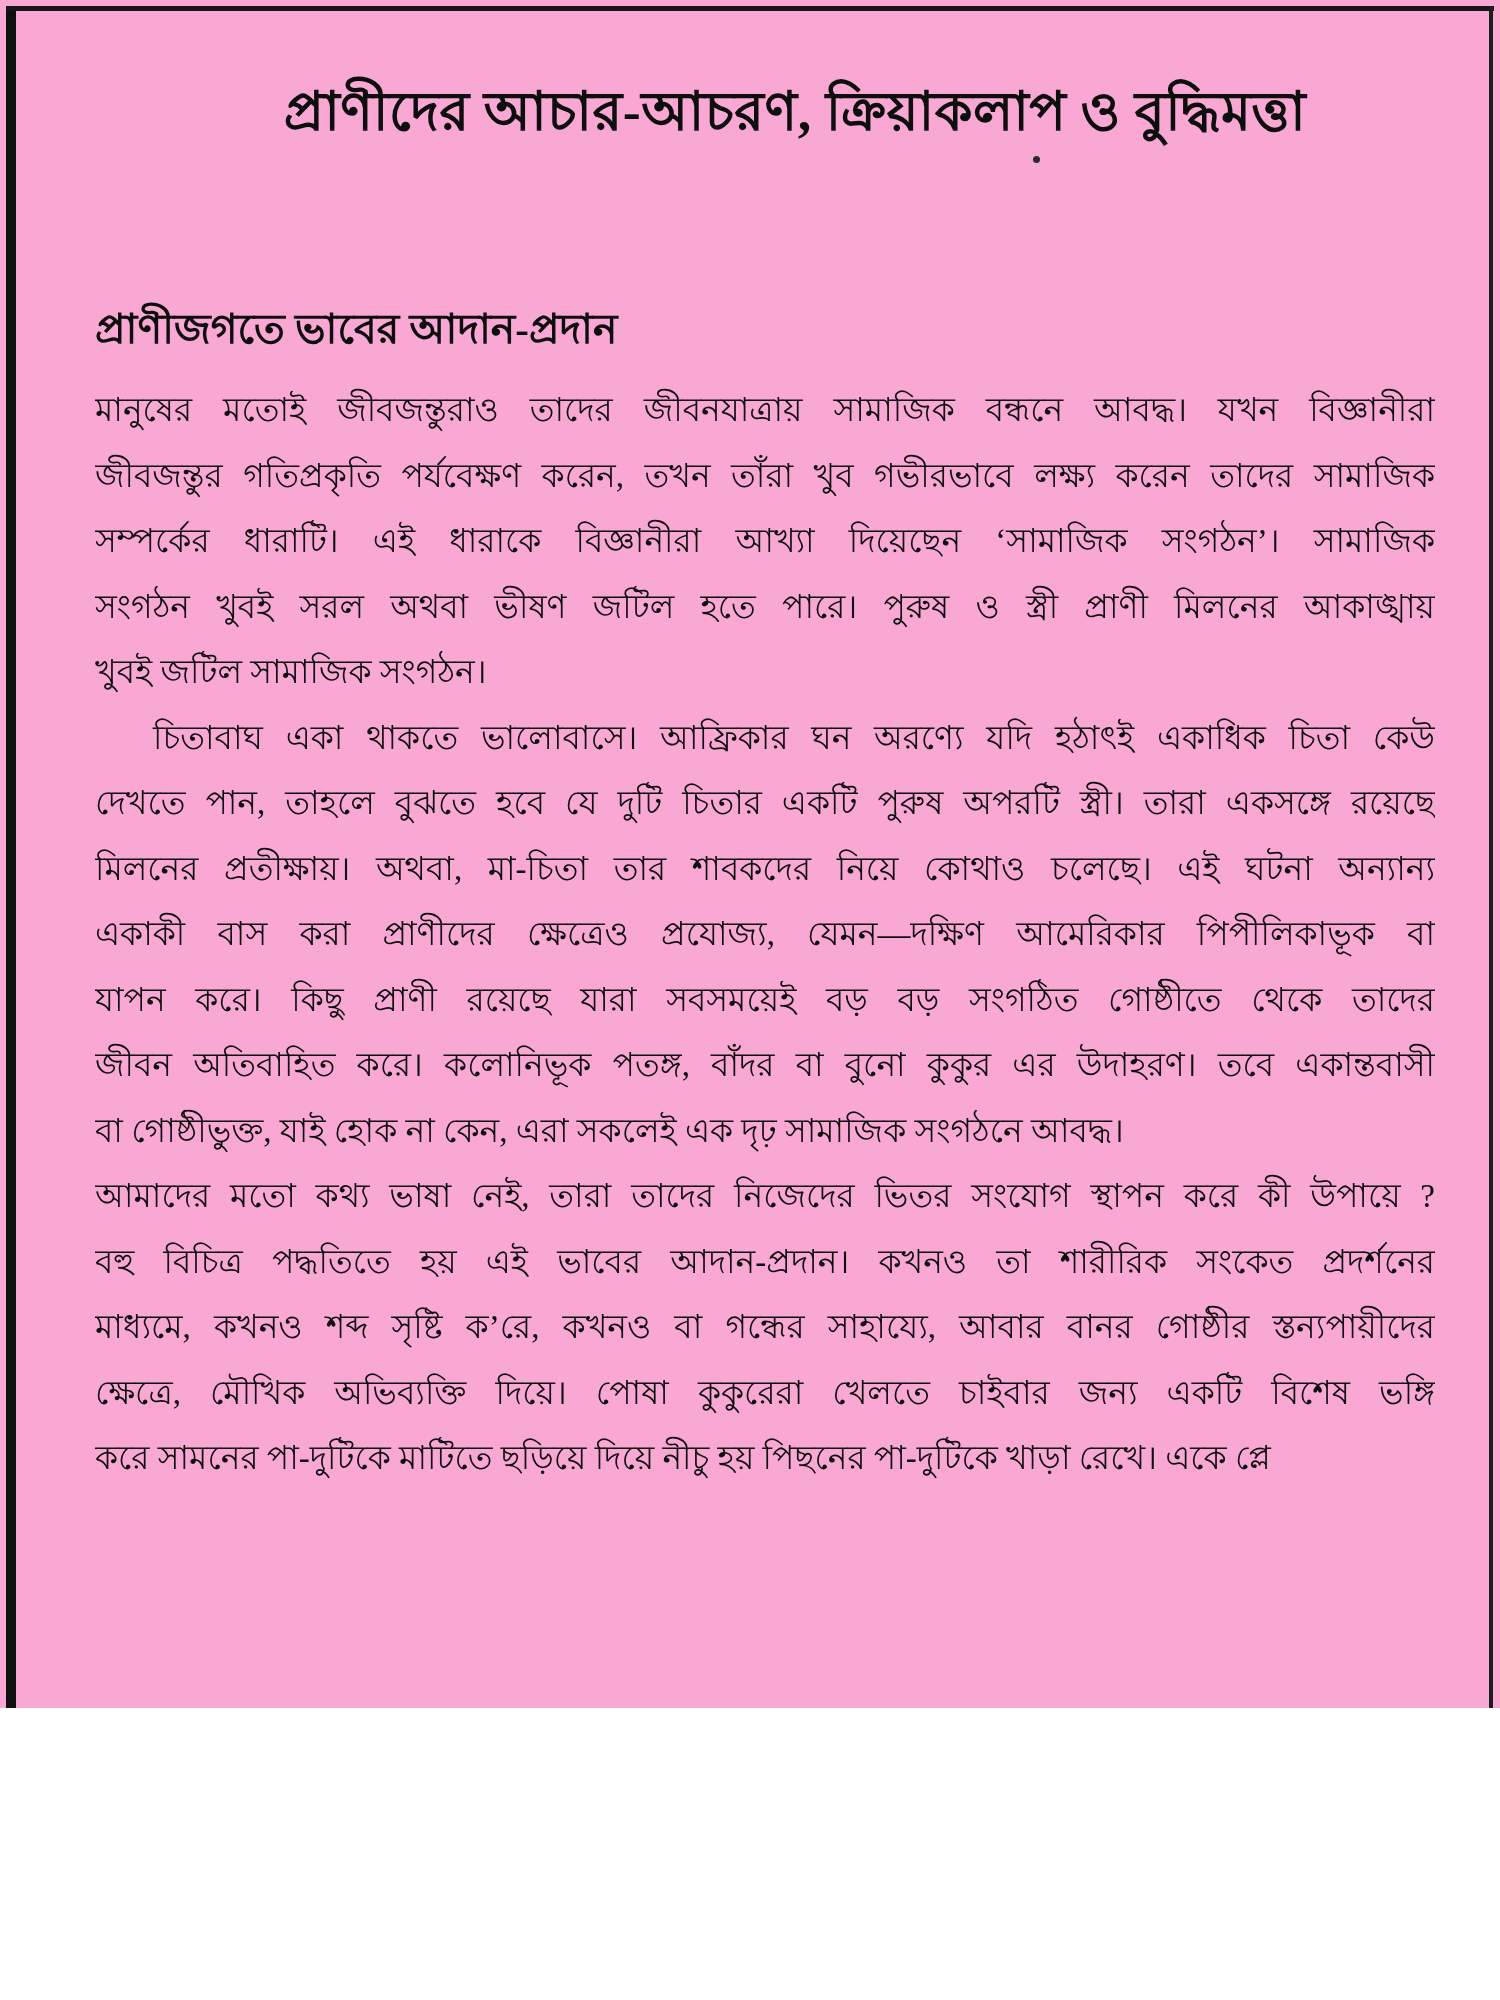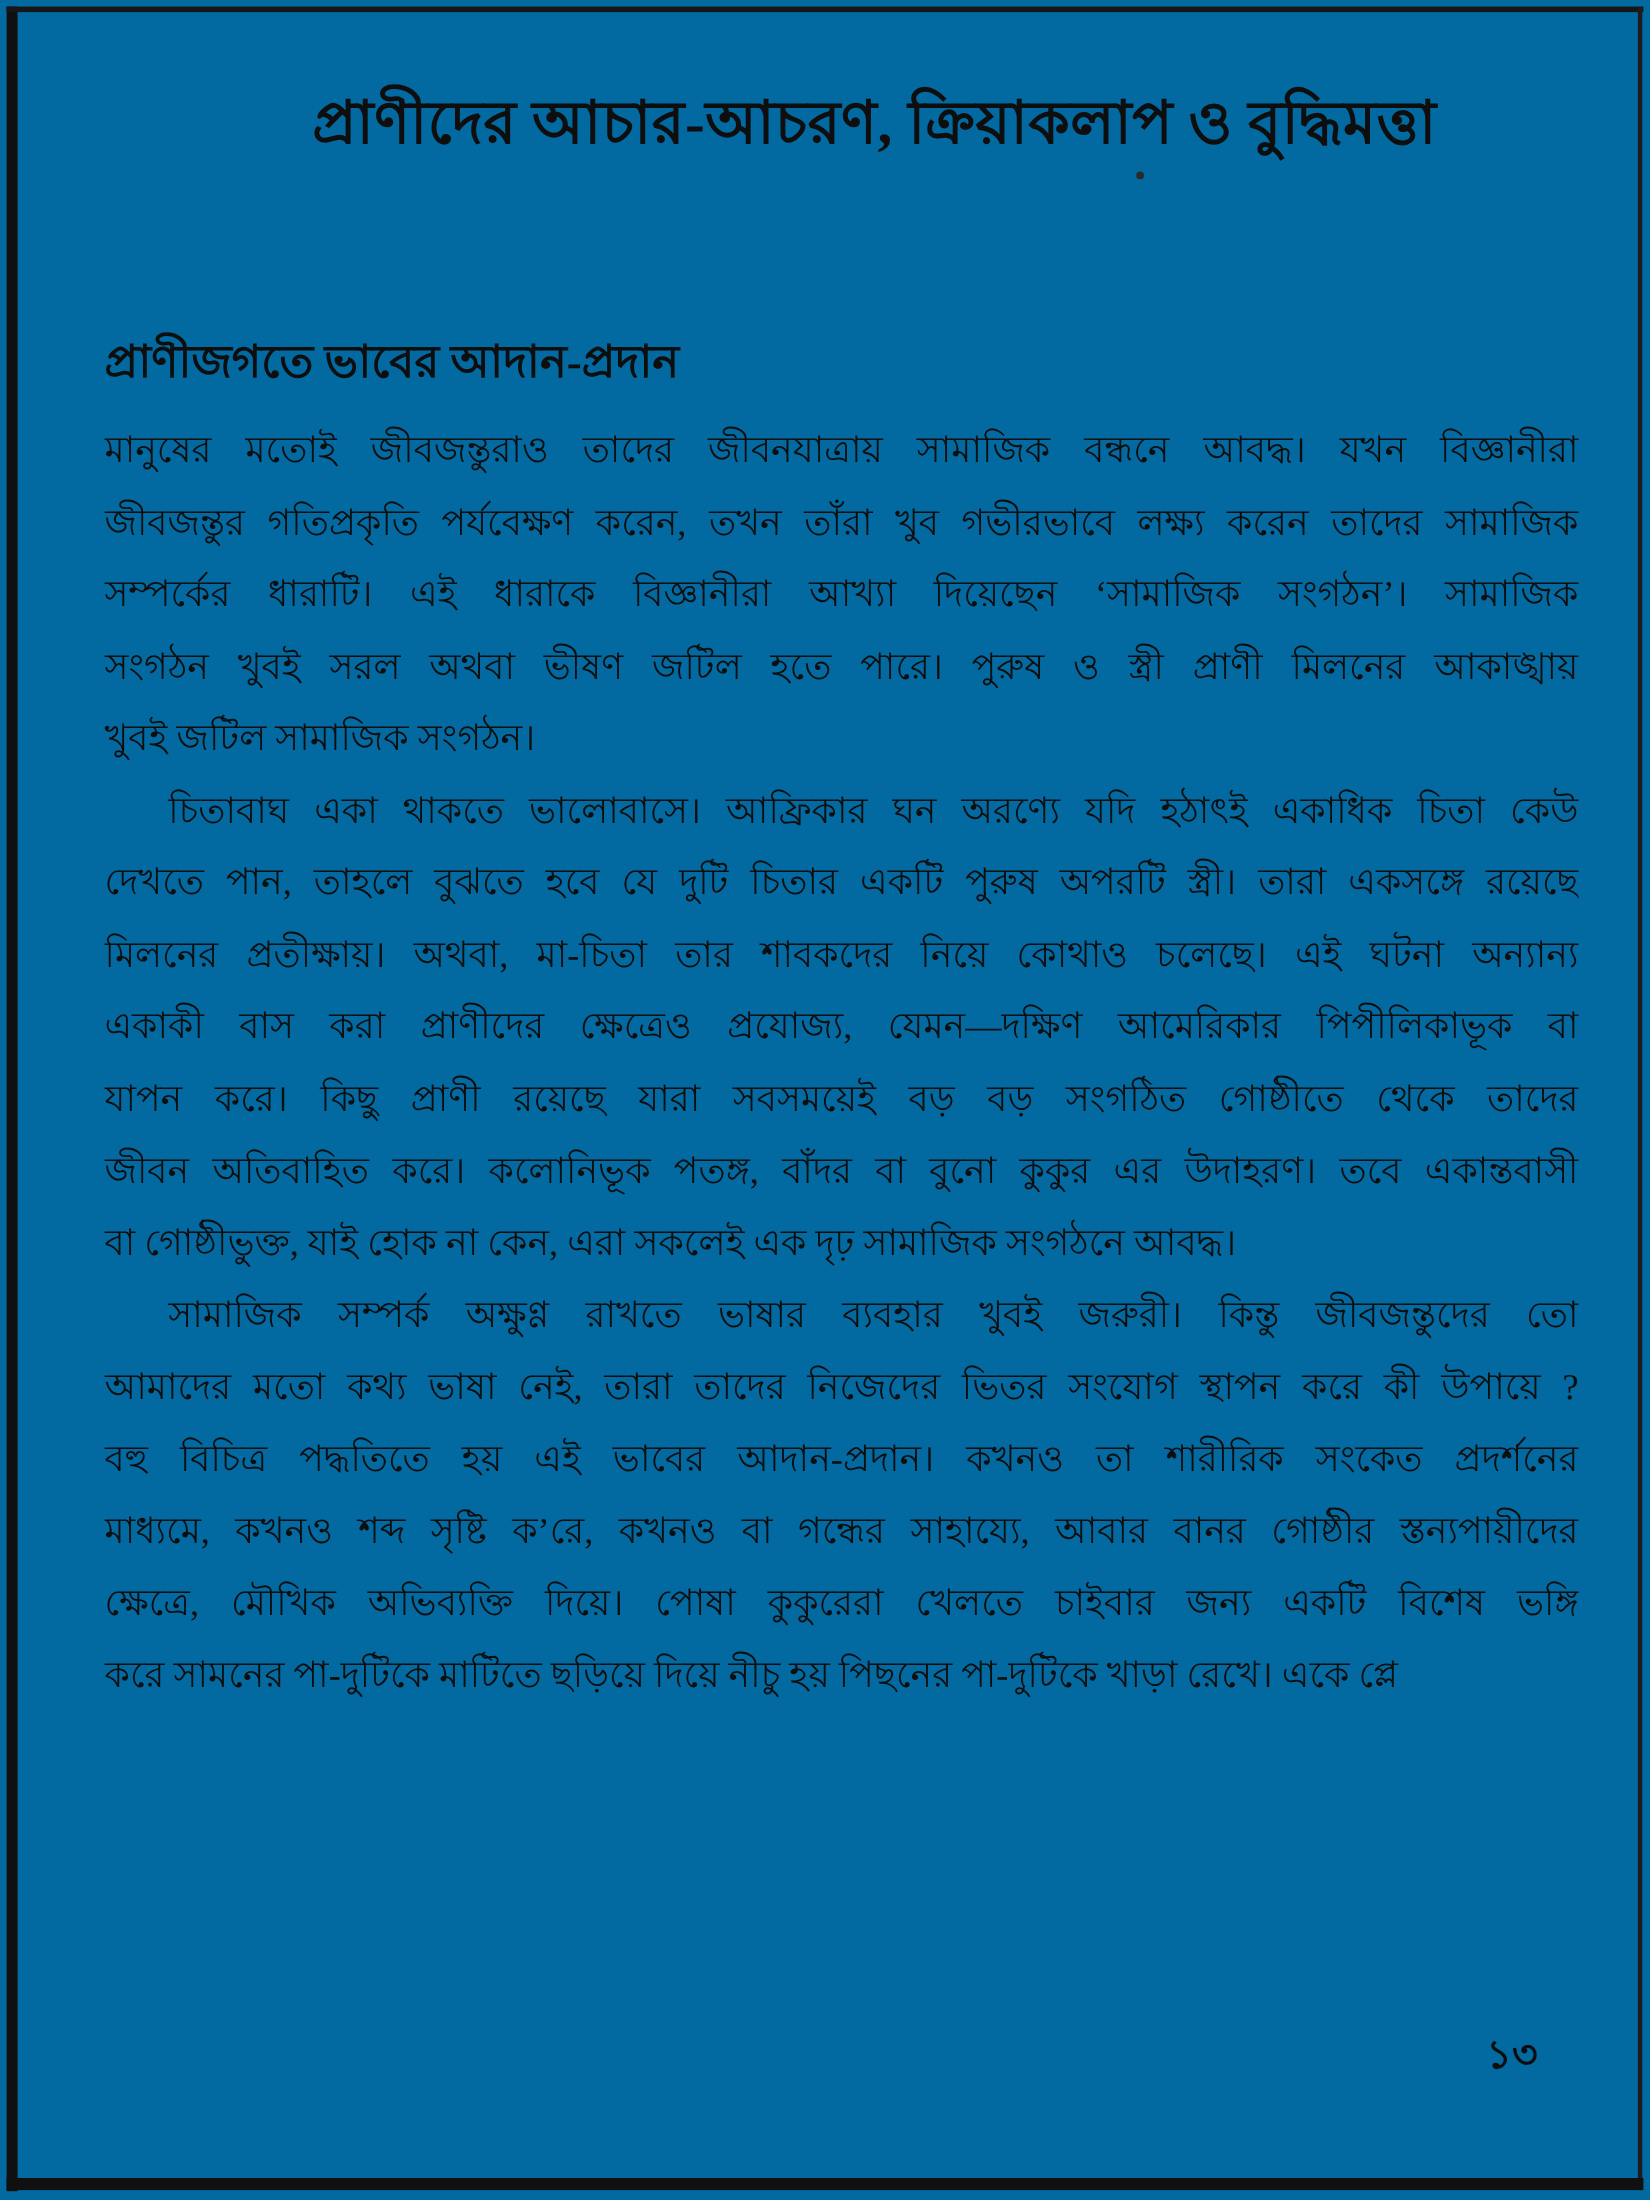--- a/index.html
+++ b/index.html
@@ -3,22 +3,22 @@
 <meta charset="utf-8">
 <style>
   html, body {
     margin: 0;
     padding: 0;
     background: #ffffff;
   }
   .page {
     position: relative;
     width: 1500px;
-    height: 2000px;
-    background: #0369a1;
+    height: 1708px;
+    background: #f9a8d4;
     color: #0e0e0e;
     font-family: "Liberation Serif", serif;
     overflow: hidden;
   }
   
   .frame-left   { position: absolute; left: 6px;  top: 6px;  width: 10px;  height: 1986px; background: #101010; }
   .frame-bottom { position: absolute; left: 6px;  top: 1980px; width: 1488px; height: 11px; background: #101010; }
   .frame-top    { position: absolute; left: 6px;  top: 6px;  width: 1488px; height: 5px;  background: #161616; }
   .frame-right  { position: absolute; left: 1489px; top: 6px; width: 4px;  height: 1985px; background: #1c1c1c; }
 
@@ -106,21 +106,20 @@
         <div class="paragraph indented">
           <div class="para-line first-line">চিতাবাঘ একা থাকতে ভালোবাসে। আফ্রিকার ঘন অরণ্যে যদি হঠাৎই একাধিক চিতা কেউ</div>
           <div class="para-line">দেখতে পান, তাহলে বুঝতে হবে যে দুটি চিতার একটি পুরুষ অপরটি স্ত্রী। তারা একসঙ্গে রয়েছে</div>
           <div class="para-line">মিলনের প্রতীক্ষায়। অথবা, মা-চিতা তার শাবকদের নিয়ে কোথাও চলেছে। এই ঘটনা অন্যান্য</div>
           <div class="para-line">একাকী বাস করা প্রাণীদের ক্ষেত্রেও প্রযোজ্য, যেমন—দক্ষিণ আমেরিকার পিপীলিকাভূক বা</div>
           <div class="para-line">যাপন করে। কিছু প্রাণী রয়েছে যারা সবসময়েই বড় বড় সংগঠিত গোষ্ঠীতে থেকে তাদের</div>
           <div class="para-line">জীবন অতিবাহিত করে। কলোনিভূক পতঙ্গ, বাঁদর বা বুনো কুকুর এর উদাহরণ। তবে একান্তবাসী</div>
           <div class="para-line last-line">বা গোষ্ঠীভুক্ত, যাই হোক না কেন, এরা সকলেই এক দৃঢ় সামাজিক সংগঠনে আবদ্ধ।</div>
         </div>
         <div class="paragraph indented">
-          <div class="para-line first-line">সামাজিক সম্পর্ক অক্ষুণ্ণ রাখতে ভাষার ব্যবহার খুবই জরুরী। কিন্তু জীবজন্তুদের তো</div>
           <div class="para-line">আমাদের মতো কথ্য ভাষা নেই, তারা তাদের নিজেদের ভিতর সংযোগ স্থাপন করে কী উপায়ে ?</div>
           <div class="para-line">বহু বিচিত্র পদ্ধতিতে হয় এই ভাবের আদান-প্রদান। কখনও তা শারীরিক সংকেত প্রদর্শনের</div>
           <div class="para-line">মাধ্যমে, কখনও শব্দ সৃষ্টি ক’রে, কখনও বা গন্ধের সাহায্যে, আবার বানর গোষ্ঠীর স্তন্যপায়ীদের</div>
           <div class="para-line">ক্ষেত্রে, মৌখিক অভিব্যক্তি দিয়ে। পোষা কুকুরেরা খেলতে চাইবার জন্য একটি বিশেষ ভঙ্গি</div>
           <div class="para-line last-line">করে সামনের পা-দুটিকে মাটিতে ছড়িয়ে দিয়ে নীচু হয় পিছনের পা-দুটিকে খাড়া রেখে। একে প্লে</div>
         </div>
       </div>
   </div>
 
   <div class="page-number">১৩</div>

